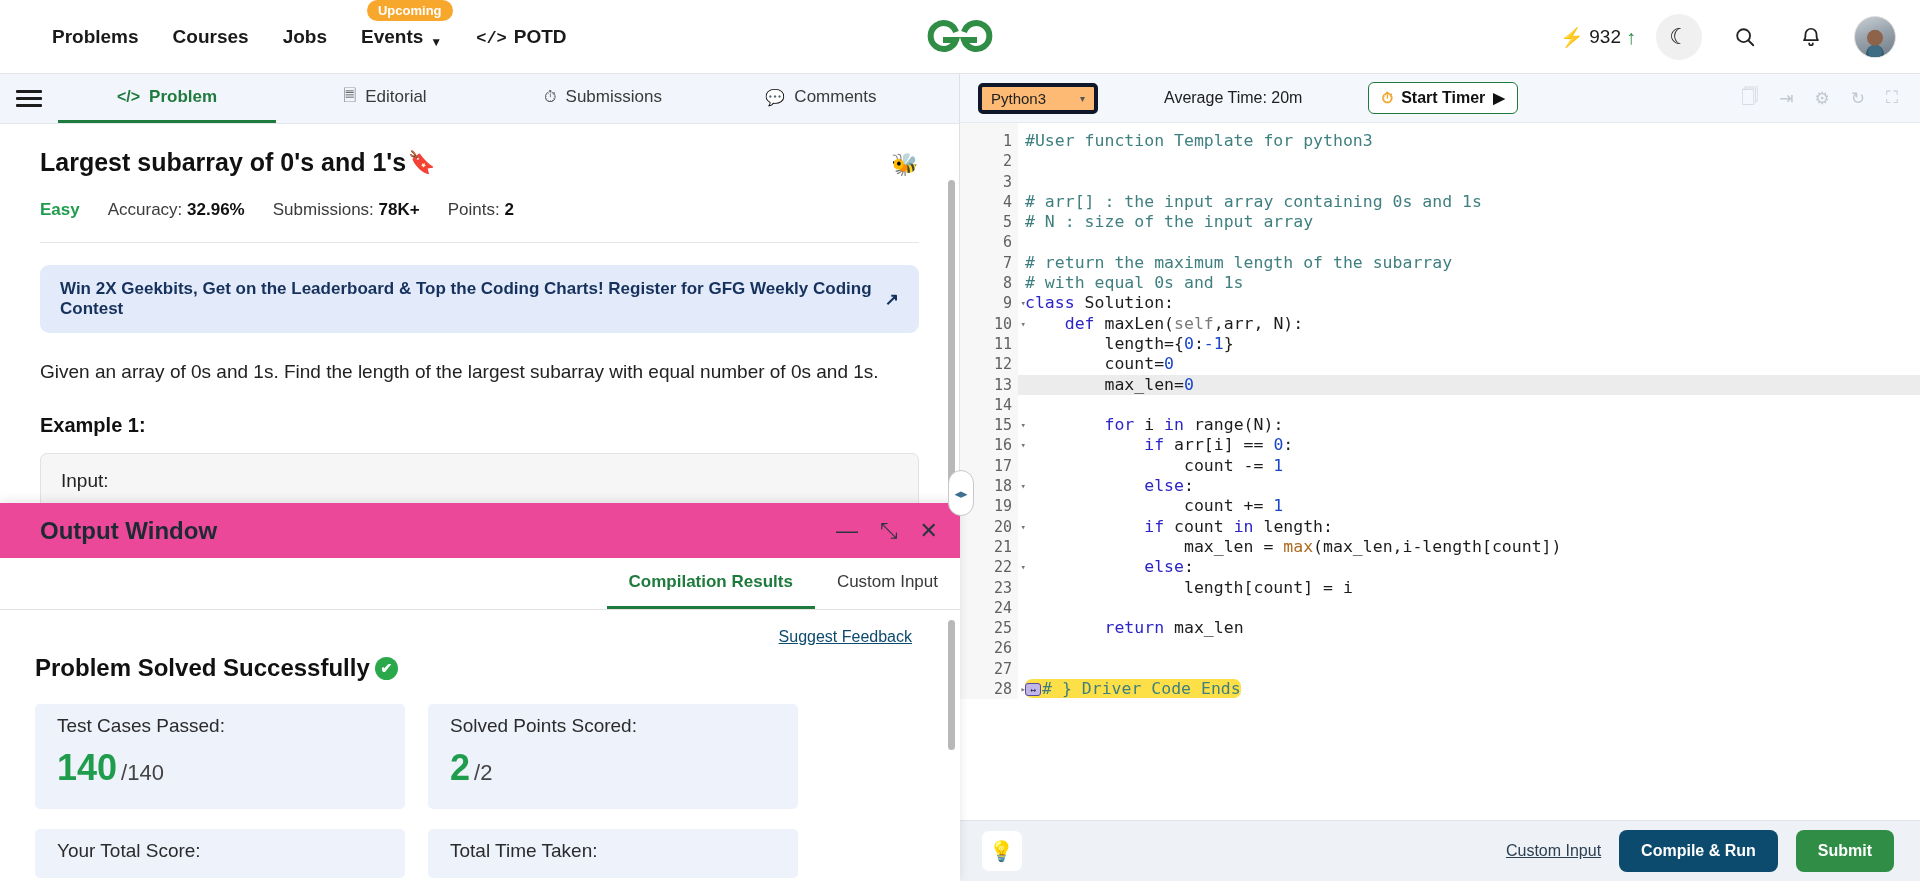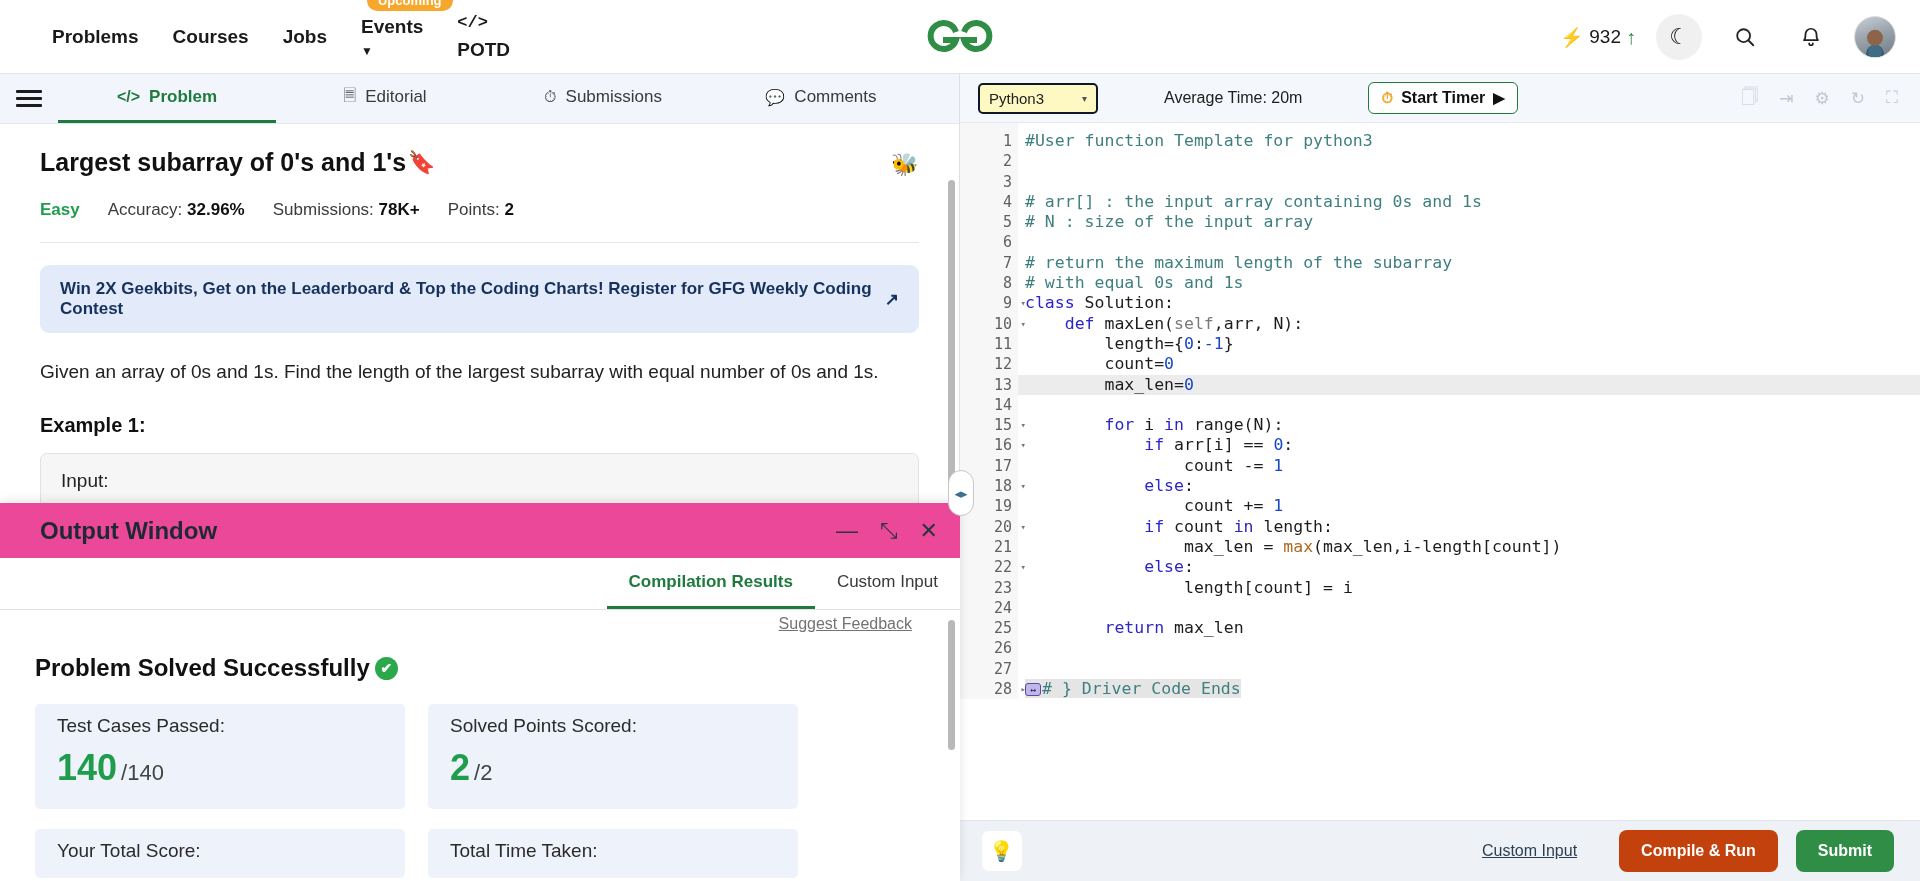--- a/index.html
+++ b/index.html
@@ -13,23 +13,22 @@
 
   
   .topnav {
     position: absolute; top: 0; left: 0; width: 1920px; height: 74px;
     background: #fff; border-bottom: 1px solid #e3e3e3;
     display: flex; align-items: center;
   }
   .nav-left { display: flex; align-items: center; gap: 34px; margin-left: 52px; }
   .nav-item {
     position: relative; font-size: 19px; font-weight: 700; color: #1a1a1a;
-    cursor: pointer; display: flex; align-items: flex-start; gap: 7px;
+    cursor: pointer; display: flex; align-items: flex-end; gap: 7px;
     white-space: nowrap;
-    flex-direction: column;
   }
   .badge-upcoming {
     position: absolute; top: -26px; left: 6px;
     background: #f7a72c; color: #fff; font-size: 13px; font-weight: 700;
     padding: 3px 11px; border-radius: 13px; white-space: nowrap;
   }
   .chev { font-size: 12px; line-height: 1; }
   .potd-icon { font-family: "Liberation Mono", monospace; font-weight: 700; font-size: 17px; }
 
   .logo-wrap {
@@ -151,21 +150,21 @@
     border-bottom: 1px solid #e2e2e2; padding-left: 10px; justify-content: flex-end;
   }
   .ow-tab {
     display: flex; align-items: center; padding: 0 22px; font-size: 17px;
     color: #3a3a3a; cursor: pointer; border-bottom: 3px solid transparent;
   }
   .ow-tab.active { color: #1f7a3d; font-weight: 700; border-bottom-color: #1f7a3d; }
 
   .ow-body { position: relative; height: 271px; overflow: hidden; padding: 16px 40px 0 35px; }
   .suggest {
-    position: absolute; right: 48px; top: 5px; font-size: 16px; color: #737373;
+    position: absolute; right: 48px; top: 18px; font-size: 16px; color: #0c4a6e;
     text-decoration: underline; cursor: pointer;
   }
   .solved {
     margin-top: 28px; font-size: 24px; font-weight: 700; color: #111;
     display: flex; align-items: center; gap: 5px;
   }
   .check-badge {
     width: 23px; height: 23px; border-radius: 50%; background: #2aa84a;
     color: #fff; font-size: 14px; display: inline-flex;
     align-items: center; justify-content: center; font-weight: 700;
@@ -185,21 +184,21 @@
   
   .right-panel {
     position: absolute; top: 74px; left: 960px; width: 960px; height: 807px;
     background: #fff; display: flex; flex-direction: column;
   }
   .ed-toolbar {
     height: 49px; background: #f4f7fb; border-bottom: 1px solid #e5e9ef;
     display: flex; align-items: center; padding: 0 22px 0 18px; gap: 0;
   }
   .lang-select {
-    width: 120px; height: 31px; background: #fef9c3; border: 2px solid #0f172a;
+    width: 120px; height: 31px; background: #fdba74; border: 4px solid #0f172a;
     border-radius: 5px; display: flex; align-items: center;
     justify-content: space-between; padding: 0 9px; font-size: 15px;
     color: #222; cursor: pointer;
   }
   .lang-select .cd { font-size: 10px; color: #555; }
   .avg-time { margin-left: 66px; font-size: 16px; color: #202020; white-space: nowrap; }
   .timer-btn {
     margin-left: 66px; height: 32px; border: 1.5px solid #1f7a3d; border-radius: 6px;
     background: #fff; display: flex; align-items: center; gap: 8px;
     padding: 0 12px; font-size: 16px; font-weight: 700; color: #111; cursor: pointer;
@@ -229,40 +228,40 @@
   .tok-kw { color: #2b24c6; }
   .tok-self { color: #7a7a7a; }
   .tok-num { color: #1746c8; }
   .tok-builtin { color: #b06a1f; }
   .tok-plain { color: #1c1c1c; }
   .fold-chip {
     display: inline-block; background: #c0b6e8; border: 1px solid #5b4aa0;
     border-radius: 3px; font-size: 10px; line-height: 11px; padding: 0 4px;
     color: #2b2060; vertical-align: middle; margin-right: 1px;
   }
-  .sel { background: #e5e5e5; }
+  .sel { background: #fde047; border-radius: 7px; }
 
   .ed-footer {
     height: 61px; background: #eef1f5; border-top: 1px solid #e2e6ea;
     display: flex; align-items: center; padding: 0 26px 0 22px; gap: 18px;
   }
   .bulb-btn {
     width: 40px; height: 40px; background: #fff; border-radius: 7px;
     display: flex; align-items: center; justify-content: center;
     font-size: 20px; cursor: pointer; color: #1b1b1b;
   }
   .custom-input-link {
     margin-left: auto; font-size: 16px; color: #2b3f52; text-decoration: underline; cursor: pointer;
   }
   .btn {
     height: 42px; border-radius: 8px; display: flex; align-items: center;
     justify-content: center; font-size: 16px; font-weight: 700; color: #fff;
     cursor: pointer; padding: 0 22px;
   }
-  .btn.dark { background: #c2410c; margin-left: 24px; }
+  .btn.dark { background: #0c4a6e; }
   .btn.green { background: #2f8d46; }
 </style>
 </head>
 <body>
 
 <div class="app">
 
   <div class="topnav">
     <div class="nav-left">
       <div class="nav-item">

